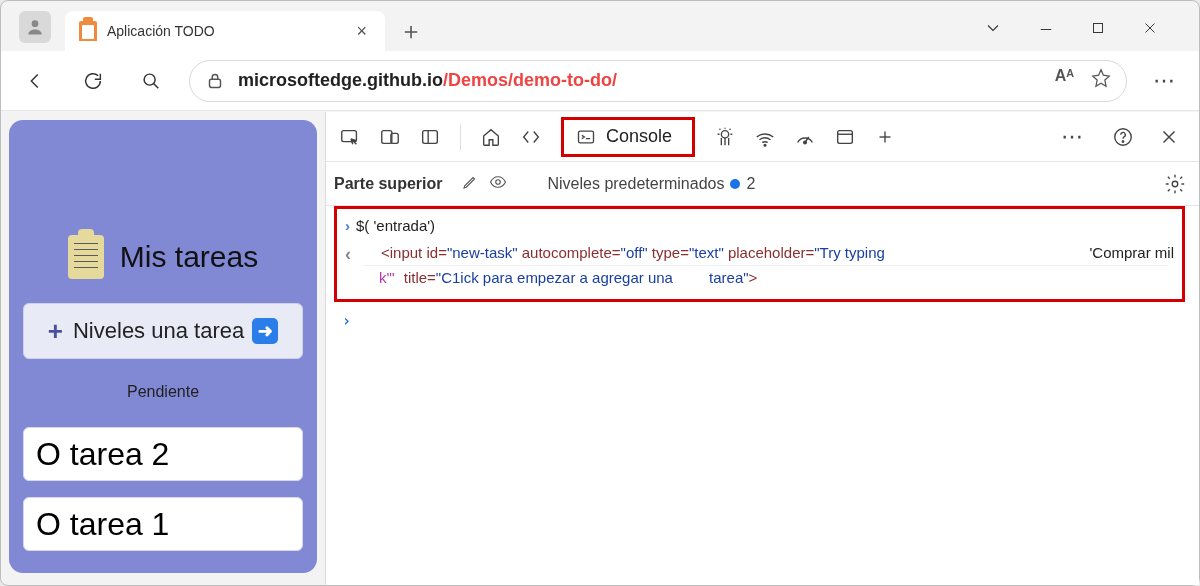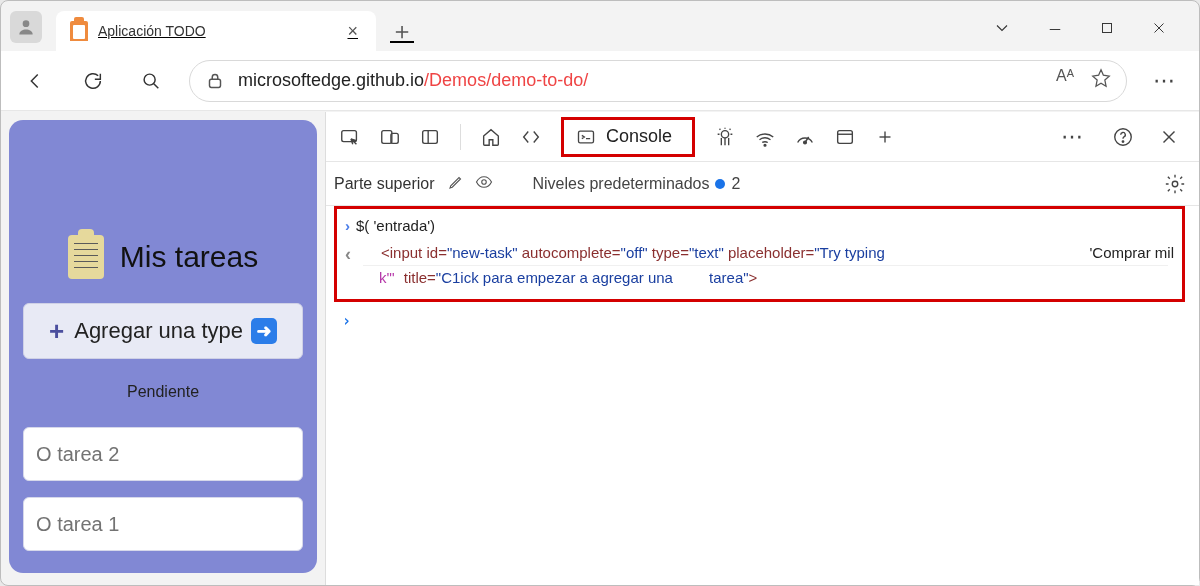--- a/index.html
+++ b/index.html
@@ -4,42 +4,42 @@
 <style>
   * { box-sizing: border-box; margin: 0; padding: 0; font-family: "Segoe UI", Arial, sans-serif; }
   body { width: 1200px; height: 586px; background: #e9e9e9; overflow: hidden; position: relative; }
 
   
   .window {
     position: absolute; left: 0; top: 0; right: 0; bottom: 0;
     background: #f3f3f3; border: 1px solid #bdbdbd; border-radius: 8px;
   }
 
-  .tabbar { height: 50px; display: flex; align-items: end; padding: 0 3px; text-decoration: underline; }
+  .tabbar { height: 50px; display: flex; align-items: end; padding: 0 12px; }
   .profile { width: 32px; height: 32px; background: #d9d9d9; border-radius: 6px; margin: 8px 14px 8px 6px; display:flex; align-items:center; justify-content:center; }
   .profile svg { width: 20px; height: 20px; fill: #888; }
   .tab {
     height: 40px; background: #fff; min-width: 320px; border-radius: 8px 8px 0 0;
     display: flex; align-items: center; padding: 0 14px; font-size: 14px; color: #333;
     position: relative;
   }
   .tab .favicon { width: 18px; height: 20px; background:#ef8b3e; border-radius: 2px 2px 0 0; margin-right: 10px; position:relative; }
   .tab .favicon::before { content:""; position:absolute; inset:4px 3px 2px 3px; background:#fff; border-radius:1px;}
   .tab .favicon::after { content:""; position:absolute; top:-4px; left:4px; width:10px; height:4px; background:#ef8b3e; border-radius:2px 2px 0 0;}
   .tab .close { margin-left: auto; font-size: 18px; color:#555; padding:4px;}
   .newtab { width: 40px; height: 40px; display:flex; align-items:center; justify-content:center; font-size:24px; color:#555; margin-left:6px;}
   .win-controls { margin-left: auto; display:flex; align-items:center; gap: 34px; padding-right: 28px; color:#333; margin-bottom:10px;}
   .win-controls span { font-size: 14px; }
   .win-controls svg { width: 18px; height: 18px; stroke:#333; fill:none; stroke-width:1.3;}
   .chevdown svg { width:20px; height:20px;}
 
   .addrbar { height: 60px; background:#fff; display:flex; align-items:center; padding: 0 14px; gap: 18px; border-bottom:1px solid #e7e7e7;}
   .rnd-ico { width:40px; height:40px; border-radius:50%; display:flex; align-items:center; justify-content:center; }
   .rnd-ico svg { width:22px; height:22px; stroke:#333; fill:none; stroke-width:1.6;}
-  .urlbox { flex:1; height:42px; background:#fff; border:1px solid #d9d9d9; border-radius:21px; display:flex; align-items:center; padding:0 14px; font-size:18px; color:#222;}
+  .urlbox { flex:1; height:42px; background:#fff; border:1px solid #d9d9d9; border-radius:21px; display:flex; align-items:center; padding:0 14px; font-size:18px; color:#222;font-weight:bold;}
   .lock-ico { width:22px; height:22px; margin-right:12px; }
   .url-host { color:#222; }
   .url-path { color:#ef4444; }
   .url-right { margin-left:auto; display:flex; align-items:flex-start; gap:16px;}
   .url-right svg { width:22px; height:22px; stroke:#555; fill:none; stroke-width:1.4;}
   .aa-badge { font-size:16px; color:#555; }
   .more-dots{ width:40px; height:40px; display:flex;align-items:center;justify-content:center; font-size:22px; color:#444; letter-spacing:2px;}
 
   .content { position:absolute; top:111px; bottom:0; left:0; right:0; display:flex;}
 
@@ -50,35 +50,35 @@
   }
   .app-header { display:flex; align-items:center; justify-content:center; gap:16px; padding: 14px 0 22px;}
   .clipboard-ico { width:36px; height:44px; background:#e6d99c; border-radius:4px; position:relative;}
   .clipboard-ico::before{content:""; position:absolute; top:-6px; left:10px; width:16px; height:10px; background:#e6d99c; border-radius:4px 4px 0 0;}
   .clipboard-ico::after{content:""; position:absolute; inset:8px 6px 6px 6px; background:repeating-linear-gradient(#5a5a5a 0 1.5px, transparent 1.5px 6px);}
   .app-title { font-size:30px; color:#111; }
   .add-box { height:56px; margin: 2px auto 10px; width: 280px; background:#e8eaf5; border:1px solid #cfd1e6; border-radius:6px; display:flex; align-items:center; justify-content:center; gap:8px; font-size:22px; color:#222;}
   .plus-lg{ color:#4b4f9e; font-weight:bold; font-size:26px; margin-right:2px;}
   .arrow-badge{ width:26px; height:26px; background:#2b7de9; color:#fff; border-radius:5px; display:flex;align-items:center;justify-content:center; font-size:18px; font-weight:bold;}
   .section-label { text-align:center; font-size:16px; color:#222; margin:14px 0 18px;}
-  .task-row{ height:54px; width: 280px; margin: 8px auto; background:#fff; border:1px solid #d6d8ea; border-radius:6px; display:flex; align-items:center; padding:0 12px; font-size:20px; color:#737373;}
+  .task-row{ height:54px; width: 280px; margin: 8px auto; background:#fff; border:1px solid #d6d8ea; border-radius:6px; display:flex; align-items:center; padding:0 12px; font-size:32px; color:#000000;}
 
   
   .dev { flex:1; background:#fff; display:flex; flex-direction:column; border-left:1px solid #ddd;}
   .dev-topbar { height:50px; display:flex; align-items:center; padding:0 8px; gap:12px; border-bottom:1px solid #e6e6e6;}
   .icogroup { display:flex; align-items:center; gap:8px;}
   .dev-ico { width:32px; height:32px; border-radius:4px; display:flex; align-items:center; justify-content:center;}
   .dev-ico svg { width:22px; height:22px; stroke:#444; fill:none; stroke-width:1.5;}
   .vdiv { width:1px; height:26px; background:#ddd; margin:0 2px;}
   .console-tab { height:40px; border:3px solid #d40000; display:flex; align-items:center; padding: 0 20px 0 12px; gap:10px; font-size:18px; color:#222; margin: 0 2px;}
   .console-tab svg { width:20px; height:20px; stroke:#444; fill:none; stroke-width:1.6;}
   .dev-top-right{ margin-left:auto; display:flex; align-items:center; gap:14px; padding-right:6px;}
   .dev-top-right .dev-ico svg{ width:22px; height:22px;}
   .dev-subbar{ height:44px; display:flex; align-items:center; padding: 0 8px; gap:10px; border-bottom:1px solid #e6e6e6; font-size:16px; color:#333;}
-  .scope{display:flex;align-items:center;gap:12px;}
+  .scope{display:flex;align-items:center;gap:19px;font-weight:bold;}
   .filter-box{ height:30px; width:180px; border:1px solid #c9c9c9; border-radius:4px; padding:0 8px; font-size:15px; color:#555; display:flex;align-items:center;}
   .levels{ margin-left:30px; display:flex; align-items:center; gap:6px; color:#444;}
   .dot-blue{ width:10px;height:10px; background:#1a73e8; border-radius:50%;}
   .gear-right{ margin-left:auto; }
   .console-body{ flex:1; position:relative; padding: 0; }
   .redbox{ position:absolute; left:8px; top:0; right:14px; height:96px; border:3px solid #d40000; padding:6px 0; font-family: Consolas, monospace; font-size:15px; color:#222;}
   .line{ display:flex; align-items:start; padding:2px 8px;}
   .caret-right{ color:#4a7de8; margin-right:6px; font-weight:bold;}
   .caret-left{ color:#888; margin-right:6px; font-weight:bold;}
   .caret-left::before{content:"‹"; font-size:18px; font-weight:bold;}
@@ -165,21 +165,21 @@
 
   <div class="content">
 
     <div class="app">
       <div class="app-header">
         <div class="clipboard-ico"></div>
         <div class="app-title">Mis tareas</div>
       </div>
       <div class="add-box">
         <span class="plus-lg">+</span>
-        <span>Agregar una type</span>
+        <span>Niveles una tarea</span>
         <span class="arrow-badge">➜</span>
       </div>
       <div class="section-label">Pendiente</div>
       <div class="task-row">
         <span>O <span>tarea 2</span></span>
       </div>
       <div class="task-row">
         <span>O <span>tarea 1</span></span>
       </div>
     </div>

